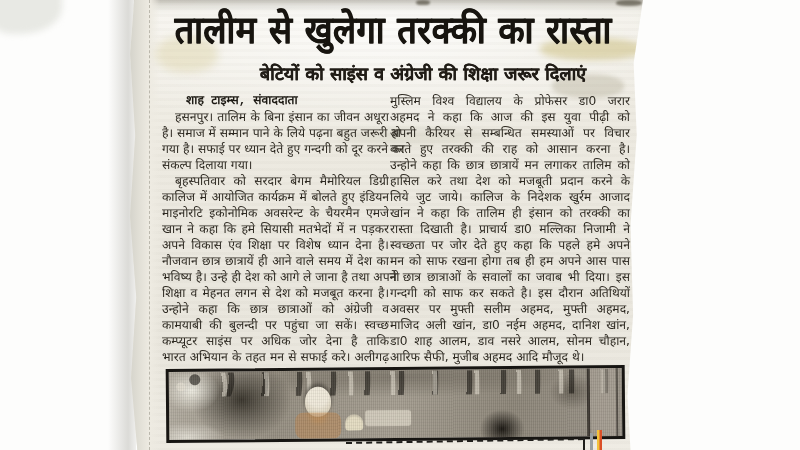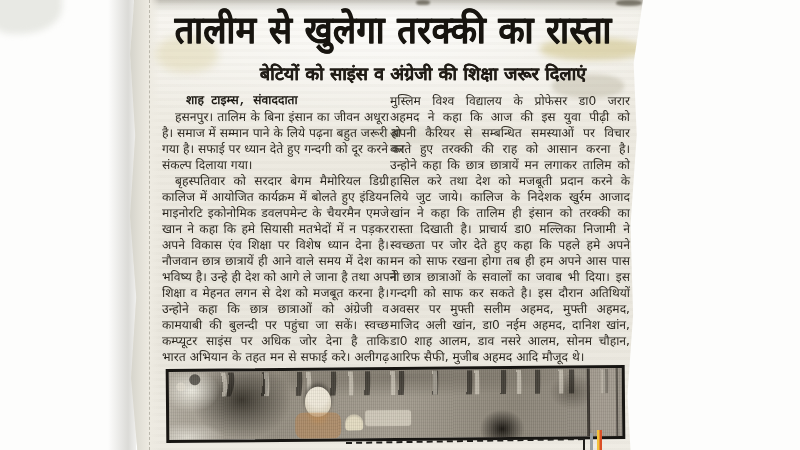--- a/index.html
+++ b/index.html
@@ -117,21 +117,21 @@
 
   <div class="col col-left">
     <div class="byline">शाह टाइम्स, संवाददाता</div>
     <div>
         <div class="tl indent">हसनपुर। तालिम के बिना इंसान का जीवन अधूरा</div>
         <div class="tl">है। समाज में सम्मान पाने के लिये पढ़ना बहुत जरूरी हो</div>
         <div class="tl">गया है। सफाई पर ध्यान देते हुए गन्दगी को दूर करने का</div>
         <div class="tl end">संकल्प दिलाया गया।</div>
         <div class="tl indent">बृहस्पतिवार को सरदार बेगम मैमोरियल डिग्री</div>
         <div class="tl">कालिज में आयोजित कार्यक्रम में बोलते हुए इंडियन</div>
-        <div class="tl">माइनोरटि इकोनोमिक डवलपमेन्ट के चैयरमैन एमजे</div>
+        <div class="tl">माइनोरटि इकोनोमिक अवसरेन्ट के चैयरमैन एमजे</div>
         <div class="tl">खान ने कहा कि हमे सियासी मतभेदों में न पड़कर</div>
         <div class="tl">अपने विकास एंव शिक्षा पर विशेष ध्यान देना है।</div>
         <div class="tl">नौजवान छात्र छात्रायें ही आने वाले समय में देश का</div>
         <div class="tl">भविष्य है। उन्हे ही देश को आगे ले जाना है तथा अपनी</div>
         <div class="tl">शिक्षा व मेहनत लगन से देश को मजबूत करना है।</div>
         <div class="tl">उन्होने कहा कि छात्र छात्राओं को अंग्रेजी व</div>
         <div class="tl">कामयाबी की बुलन्दी पर पहुंचा जा सकें। स्वच्छ</div>
         <div class="tl">कम्प्यूटर साइंस पर अधिक जोर देना है ताकि</div>
         <div class="tl">भारत अभियान के तहत मन से सफाई करे। अलीगढ़</div>
       </div>

